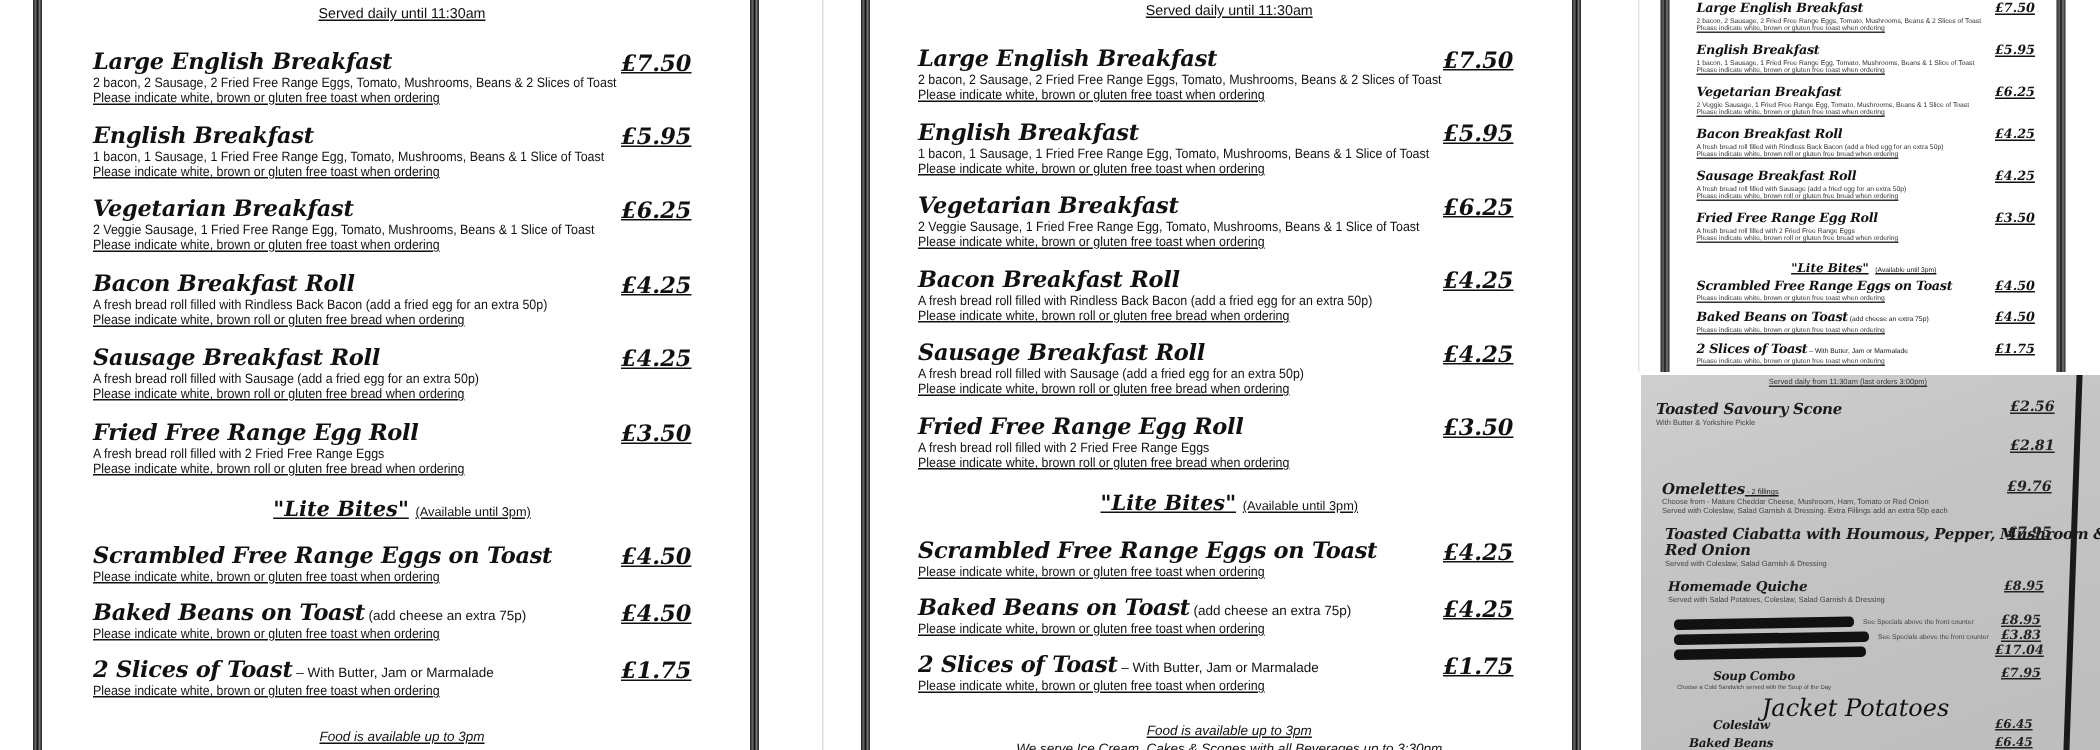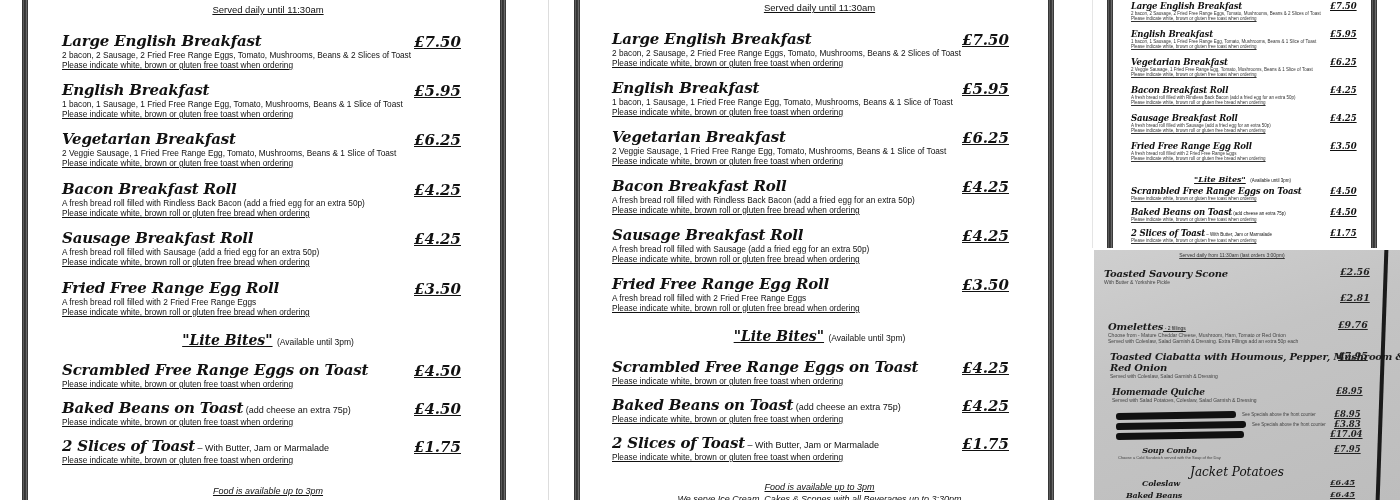--- a/index.html
+++ b/index.html
@@ -17,21 +17,21 @@
 
   .sub { position: absolute; left: 0; right: 0; text-align: center; font-family: "Liberation Sans Narrow","Liberation Sans", sans-serif; text-decoration: underline; }
   .item { position: absolute; }
   .name { font-family: "DejaVu Serif", serif; font-style: italic; font-weight: bold; white-space: nowrap; letter-spacing: -0.2px; }
   .name .extra { font-family: "Liberation Sans", sans-serif; font-style: normal; font-weight: normal; letter-spacing: 0; }
   .desc { white-space: nowrap; font-family: "Liberation Sans", sans-serif; transform-origin: left; }
   .note { white-space: nowrap; text-decoration: underline; font-family: "Liberation Sans", sans-serif; transform-origin: left; }
   .price { position: absolute; font-family: "DejaVu Serif", serif; font-style: italic; font-weight: bold; white-space: nowrap; text-decoration: underline; }
   .section { position: absolute; left: 0; right: 0; text-align: center; white-space: nowrap; }
   .section .title { font-family: "DejaVu Serif", serif; font-style: italic; font-weight: bold; text-decoration: underline; }
-  .section .avail { font-family: "Liberation Sans", sans-serif; }
+  .section .avail { font-family: "Liberation Sans", sans-serif; text-decoration: underline; }
   .footer { position: absolute; left: 0; right: 0; text-align: center; font-style: italic; text-decoration: underline; white-space: nowrap; }
 
   
   #p1 .name, #p2 .name { font-size: 15px; }
   #p1 .desc, #p2 .desc, #p1 .note, #p2 .note { font-size: 9px; transform: scaleX(0.92); }
   #p1 .price, #p2 .price { font-size: 15px; }
 
   #p3 .name { font-size: 8.5px; }
   #p3 .desc, #p3 .note { font-size: 4.5px; color: #333; }
   #p3 .price { font-size: 8.5px; }
@@ -302,21 +302,21 @@
   <div class="redact" style="left:22px; top:182px; width:128px;"></div>
   <div class="price" style="left:236px; top:179px; font-size:8.5px;">£17.04</div>
 
   <div class="item" style="left:24px; top:195px;text-align:center;">
     <div class="name" style="font-size:8px;">Soup Combo</div>
     <div class="desc" style="font-size:4px;">Choose a Cold Sandwich served with the Soup of the Day</div>
   </div>
   <div class="price" style="left:240px; top:194px; font-size:8.5px;">£7.95</div>
 
   <div class="section" style="top:212px; left:-20px;">
-    <span class="title" style="font-size:12px; text-decoration:none; font-weight:normal;">Jacket Potatoes</span>
+    <span class="title" style="font-size:16px; text-decoration:none; font-weight:normal;">Jacket Potatoes</span>
   </div>
 
   <div class="name" style="position:absolute; left:48px; top:228px; font-size:8px;">Coleslaw</div>
   <div class="price" style="left:236px; top:227px; font-size:8px;">£6.45</div>
 
   <div class="name" style="position:absolute; left:32px; top:240px; font-size:8px;">Baked Beans</div>
   <div class="price" style="left:236px; top:239px; font-size:8px;">£6.45</div>
 </div>
 
 </body></html>

